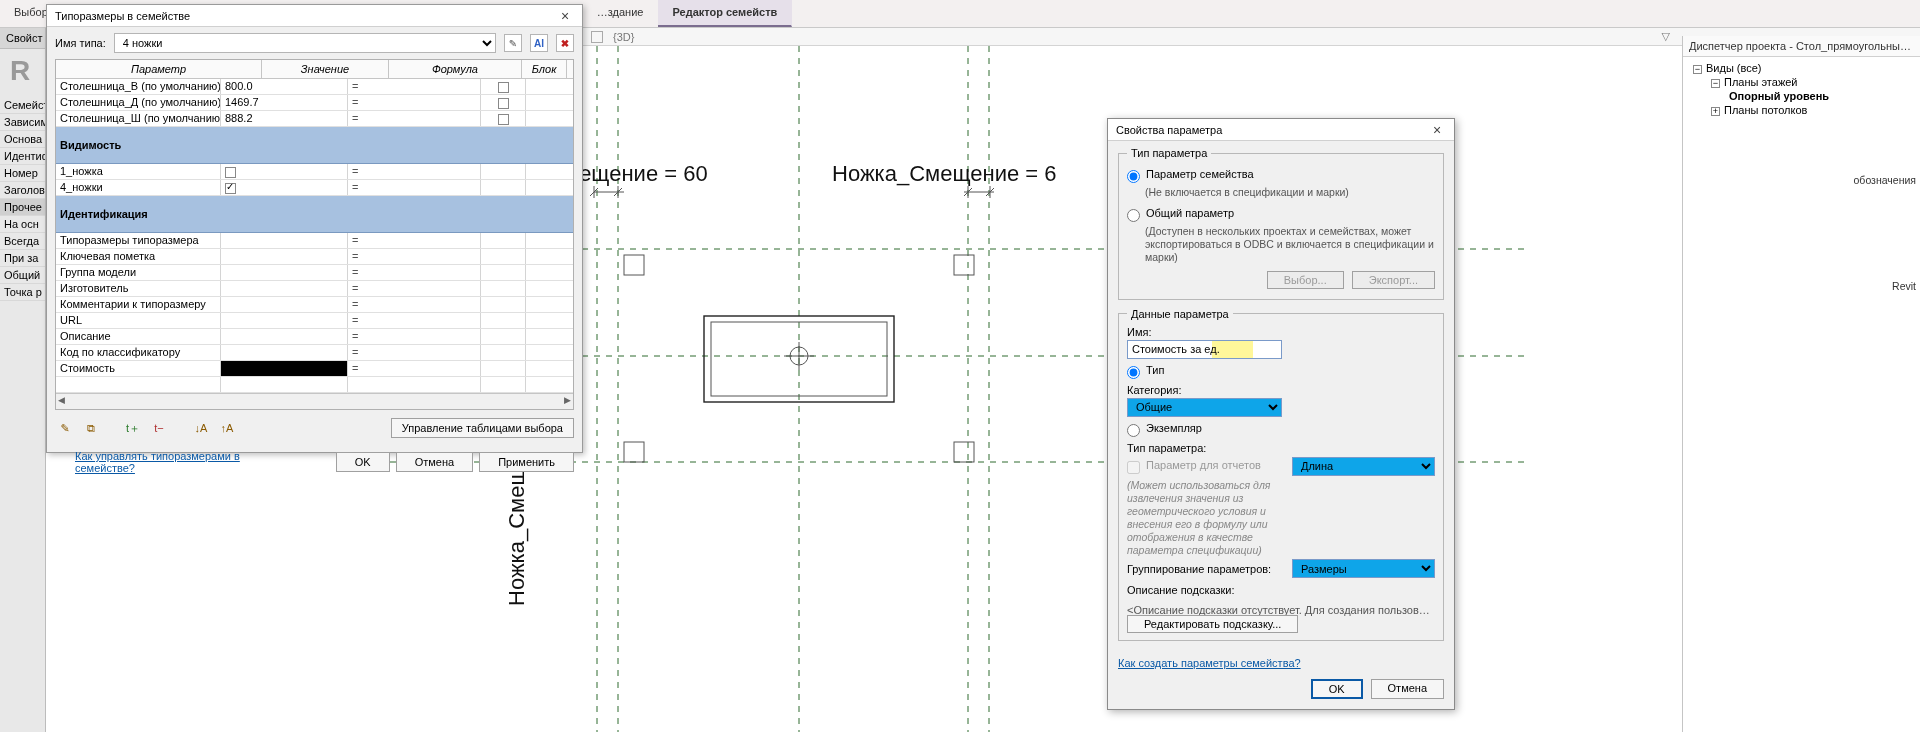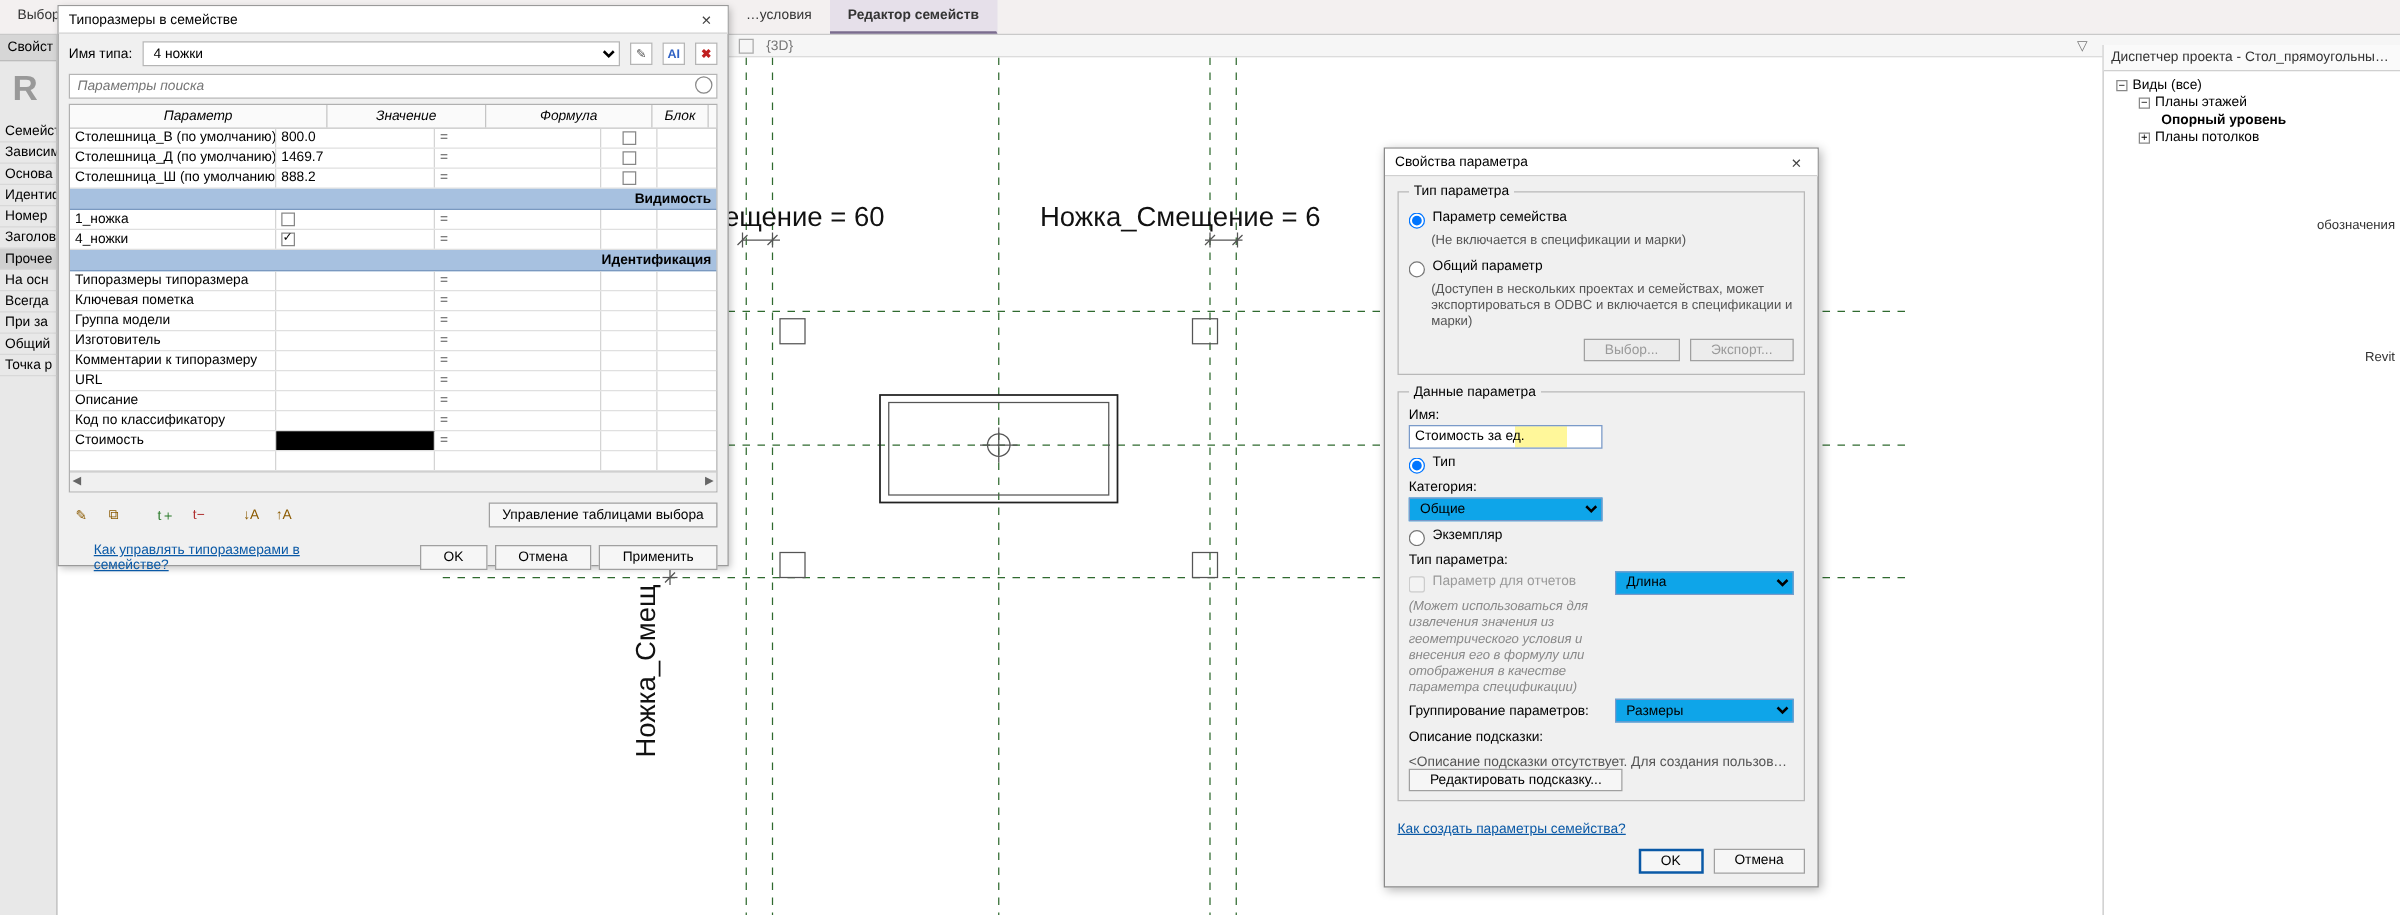--- a/index.html
+++ b/index.html
@@ -48,21 +48,21 @@
 .param-table .thead .c1 { width: 206px; }
 .param-table .thead .c2 { width: 127px; }
 .param-table .thead .c3 { width: 133px; }
 .param-table .thead .c4 { width: 45px; }
 .param-table .tr { display: flex; border-bottom: 1px solid #e0e0e0; height: 16px; }
 .param-table .tr > div { border-right: 1px solid #d4d4d4; padding: 1px 4px; overflow: hidden; white-space: nowrap; }
 .param-table .tr .c1 { width: 165px; }
 .param-table .tr .c2 { width: 127px; }
 .param-table .tr .c3 { width: 133px; color: #555; }
 .param-table .tr .c4 { width: 45px; text-align: center; }
-.param-table .grp { background: #a7c1e0; color: #000; font-weight: 700; padding: 2px 4px; border-bottom: 1px solid #7a99c0; text-align: right; }
+.param-table .grp { background: #a7c1e0; color: #000; font-weight: 700; padding: 12px 4px; border-bottom: 1px solid #7a99c0; }
 .param-table .tr.cost .c2 { background: #000; }
 .param-table .chk { width: 11px; height: 11px; border: 1px solid #888; display: inline-block; vertical-align: middle; }
 .param-table .chk.on { background: #fff; position: relative; }
 .param-table .chk.on::after { content: "✓"; position: absolute; top: -3px; left: 0; font-size: 10px; }
 .param-table .hscroll { height: 16px; background: #f0f0f0; border-top: 1px solid #c5c5c5; position: relative; }
 .param-table .hscroll::before { content: "◀"; position: absolute; left: 2px; top: 1px; font-size: 9px; color: #666; }
 .param-table .hscroll::after { content: "▶"; position: absolute; right: 2px; top: 1px; font-size: 9px; color: #666; }
 
 .dlg1 .toolbar2 { padding: 8px; display: flex; align-items: center; gap: 6px; }
 .dlg1 .toolbar2 .sp { flex: 1; }
@@ -107,21 +107,21 @@
 .pbrowser .tree .lvl2 { padding-left: 24px; }
 .pbrowser .tree .lvl3 { padding-left: 42px; }
 .pbrowser .float { position: absolute; right: 4px; font-size: 10.5px; color: #333; padding-left: 16px; }
 </style>
 </head>
 <body>
 
 <div class="ribbon">
   <div class="ribbon-tab">Выбор</div>
   <div style="flex:0 0 520px"></div>
-  <div class="ribbon-tab">…условия</div>
+  <div class="ribbon-tab">…здание</div>
   <div class="ribbon-tab active">Редактор семейств</div>
 </div>
 
 <div class="left-panel">
   <div class="hdr">Свойст</div>
   <div class="big-r">R</div>
   <div class="items">
     <div>Семейст</div>
     <div>Зависим</div>
     <div>Основа</div>
@@ -197,24 +197,20 @@
     <span>Типоразмеры в семействе</span>
     <span class="x">×</span>
   </div>
   <div class="row1">
     <span>Имя типа:</span>
     <select><option>4 ножки</option></select>
     <span class="icnbtn">✎</span>
     <span class="icnbtn" style="color:#3062c4;font-weight:700">AI</span>
     <span class="icnbtn red">✖</span>
   </div>
-  <div class="search">
-    <input type="text" placeholder="Параметры поиска" style="">
-    <span class="mag"></span>
-  </div>
 
   <div class="param-table">
     <div class="thead">
       <div class="c1">Параметр</div>
       <div class="c2">Значение</div>
       <div class="c3">Формула</div>
       <div class="c4">Блок</div>
     </div>
     <div class="tr">
         <div class="c1">Столешница_В (по умолчанию)</div>

